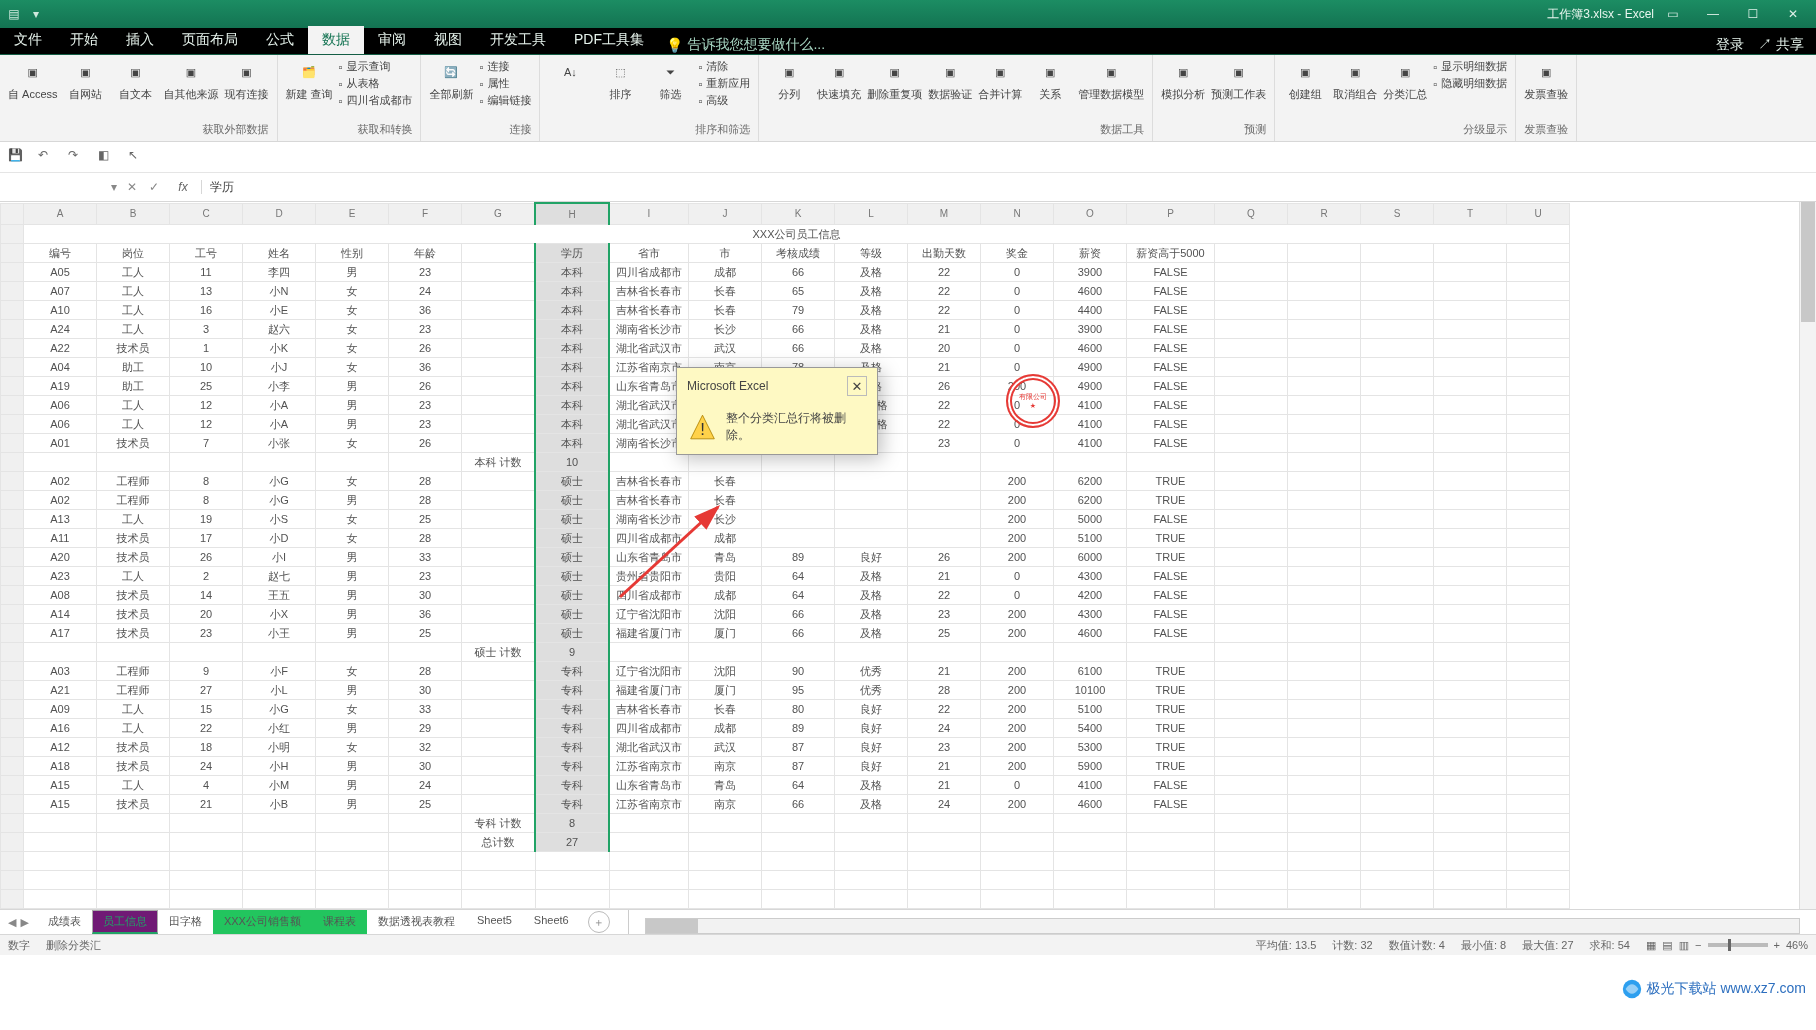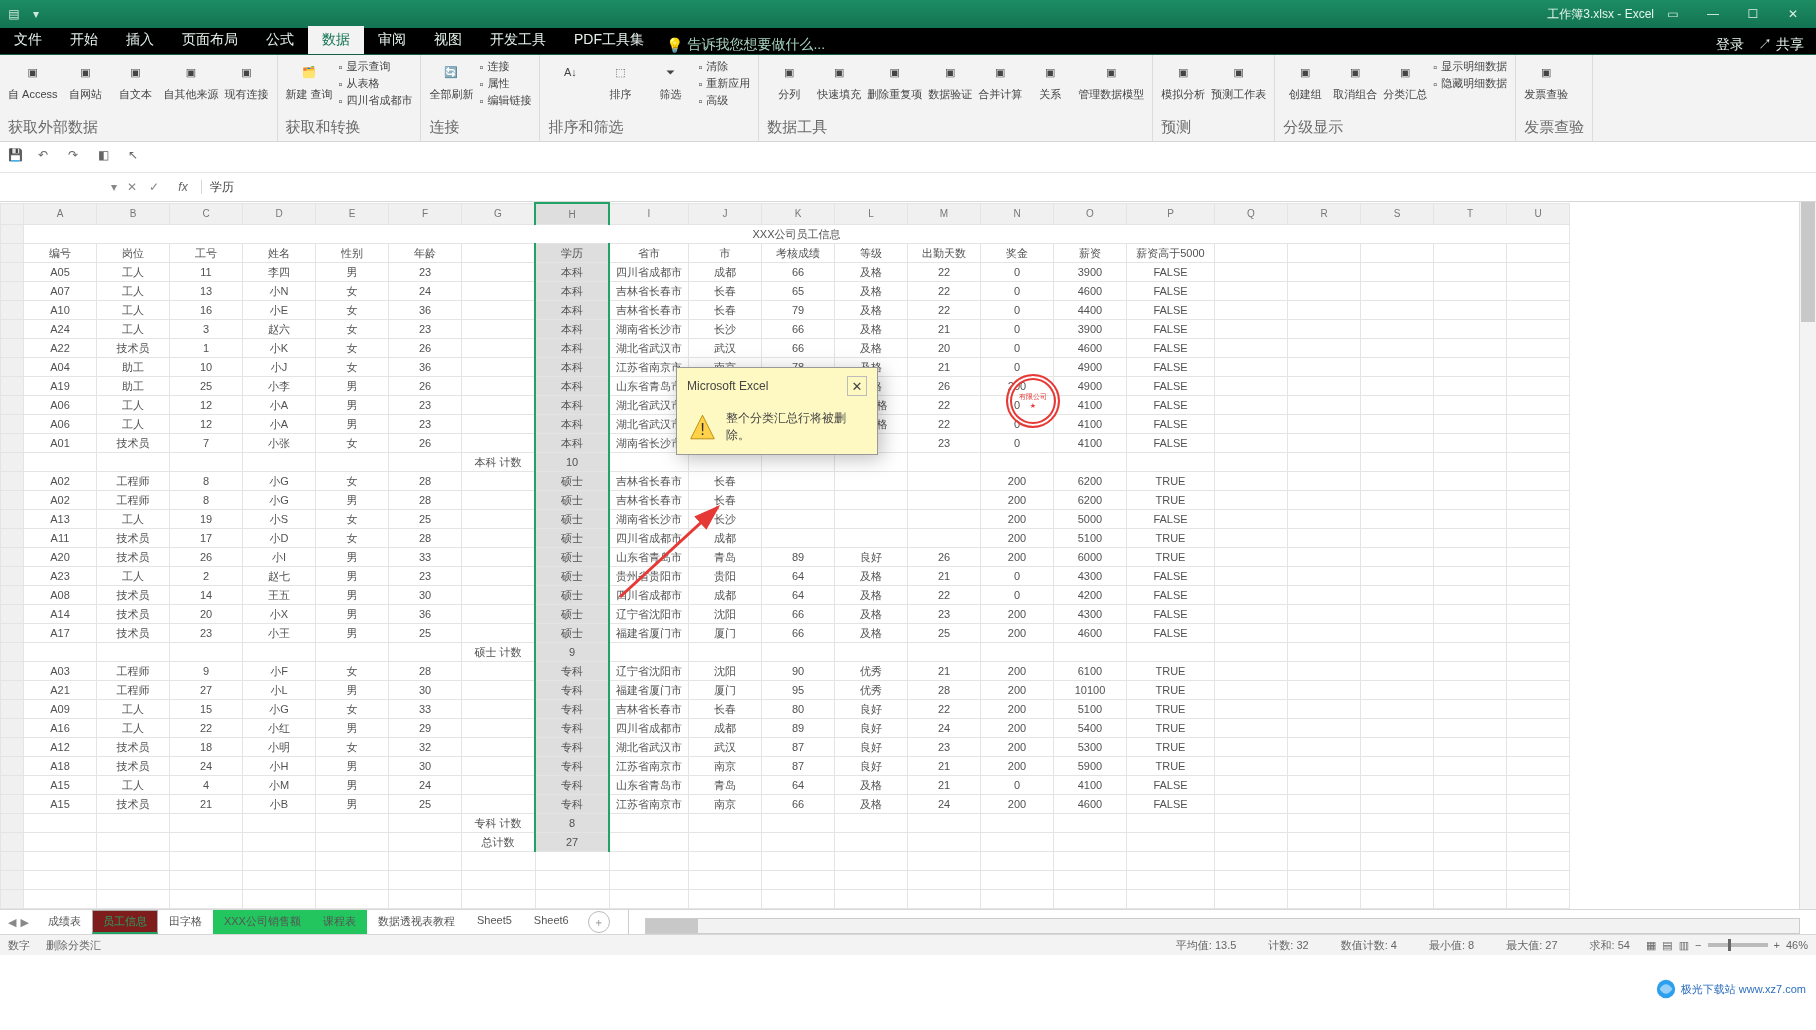--- a/index.html
+++ b/index.html
@@ -17,21 +17,21 @@
 .ribtabs .tellme{margin-left:8px;display:flex;align-items:center;gap:4px;color:#a7d6c2}
 .ribtabs .spacer{flex:1}
 .ribtabs .account{color:#e3f1ea;padding:0 12px;display:flex;gap:14px;align-items:center}
 
 .ribbon{background:#f3f3f3;height:86px;border-bottom:1px solid #d7d7d7;display:flex}
 .rgroup{border-right:1px solid #dcdcdc;padding:4px 8px;display:flex;flex-direction:column;justify-content:space-between}
 .rgroup .row{display:flex;gap:6px}
 .rgroup .big{display:flex;flex-direction:column;align-items:center;font-size:11px;gap:0;min-width:44px;color:#444}
 .rgroup .big .ico{width:26px;height:26px;display:flex;align-items:center;justify-content:center;margin-bottom:2px}
 .rgroup .small{display:flex;align-items:center;gap:4px;font-size:11px;color:#444}
-.rgroup .label{text-align:left;font-size:15px;color:#6a6a6a}
+.rgroup .label{text-align:right;font-size:11px;color:#6a6a6a}
 svg{display:block}
 
 .qat{height:30px;background:#fff;border-bottom:1px solid #e5e5e5;display:flex;align-items:center;padding:0 8px;gap:12px}
 .qat .ico{width:18px;height:18px;color:#666}
 .formulabar{height:28px;background:#fff;border-bottom:1px solid #d7d7d7;display:flex;align-items:center}
 .namebox{width:90px;border-right:1px solid #d7d7d7;padding:0 8px;font-size:12px;color:#555}
 .fx{width:24px;text-align:center;border-right:1px solid #d7d7d7;font-style:italic;color:#666;padding:0 6px}
 .fx2{width:22px;text-align:center;color:#888}
 .fxval{flex:1;padding:0 8px}
 
@@ -55,33 +55,33 @@
 .dialog .btn{min-width:62px;padding:3px 10px;border:1px solid #9c9c9c;background:#f3f3f3;font-size:12px}
 .dialog .btn.primary{border:2px solid #1e6ed6}
 
 .arrow{position:absolute;left:600px;top:295px;pointer-events:none;z-index:60}
 
 .stamp{position:absolute;left:1006px;top:172px;width:50px;height:50px;border:2px solid #e63935;border-radius:50%;z-index:40;display:flex;align-items:center;justify-content:center;color:#e63935;font-size:7px;box-shadow:inset 0 0 0 2px #fff,inset 0 0 0 4px #e63935}
 
 .sheettabs{height:24px;background:#fff;border-top:1px solid #d7d7d7;display:flex;align-items:center;font-size:11px}
 .sheettabs .nav{display:flex;gap:4px;padding:0 8px;color:#888}
 .sheettabs .st{padding:3px 10px;border:1px solid transparent;color:#555}
-.sheettabs .st.active{border:1px solid #aaa;border-bottom:2px solid #21a366;color:#21a366;background:#7f1d1d}
+.sheettabs .st.active{border:1px solid #aaa;border-bottom:2px solid #21a366;color:#21a366;background:#701a75}
 .sheettabs .st.orange{background:#22c55e}
 .sheettabs .add{width:20px;height:20px;border:1px solid #bbb;border-radius:50%;display:flex;align-items:center;justify-content:center;margin-left:8px;color:#888}
 .sheettabs .hsplit{flex:1;border-left:1px solid #ccc;margin-left:18px;height:100%;position:relative}
 .sheettabs .hscroll{position:absolute;left:0;right:0;bottom:0;height:16px}
 .sheettabs .hscroll .track{height:14px;border:1px solid #ccc;margin:0 16px;background:#f2f2f2;position:relative}
 .sheettabs .hscroll .thumb{position:absolute;left:0;top:0;bottom:0;width:52px;background:#c8c8c8}
 
 .status{height:20px;background:#f3f3f3;border-top:1px solid #d7d7d7;display:flex;align-items:center;font-size:11px;color:#666;padding:0 8px;gap:16px}
 .status .spacer{flex:1}
 .status .zoom{display:flex;align-items:center;gap:6px}
 
-.watermark{position:absolute;right:10px;bottom:30px;display:flex;align-items:center;gap:4px;font-size:11px;color:#2d6fbf;z-index:70}
+.watermark{position:absolute;right:10px;bottom:30px;display:flex;align-items:center;gap:4px;font-size:14px;color:#2d6fbf;z-index:70}
 
 .vscroll{position:absolute;right:0;top:0;bottom:0;width:16px;border-left:1px solid #ddd;background:#f3f3f3}
 .vscroll .thumb{position:absolute;top:0;height:120px;left:1px;right:1px;background:#c8c8c8}
 </style>
 </head>
 <body>
 
 <div class="titlebar">
   <div class="left">
     <span class="ico">▤</span>
@@ -1256,21 +1256,21 @@
           <div class="thumb"></div>
         </div>
       </div>
   </div>
 </div>
 
 <div class="status">
   <span>数字  </span>
   <span>删除分类汇  </span>
   <div class="spacer"></div>
-  <div id="stats" style="display:flex;gap:32px">
+  <div id="stats" style="display:flex;gap:16px">
       <span>平均值: 13.5</span>
       <span>计数: 32</span>
       <span>数值计数: 4</span>
       <span>最小值: 8</span>
       <span>最大值: 27</span>
       <span>求和: 54</span>
     </div>
   <div class="zoom">
     <span>▦</span>
     <span>▤</span>

